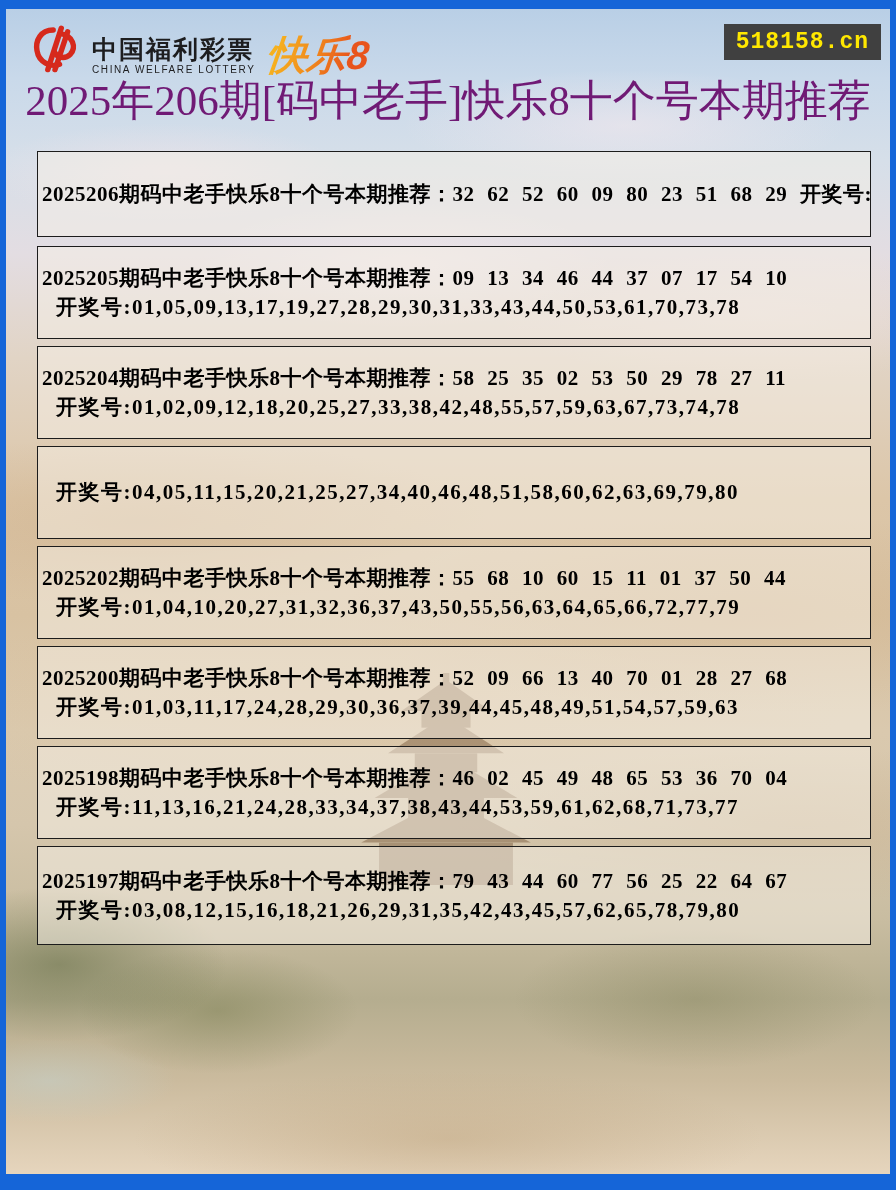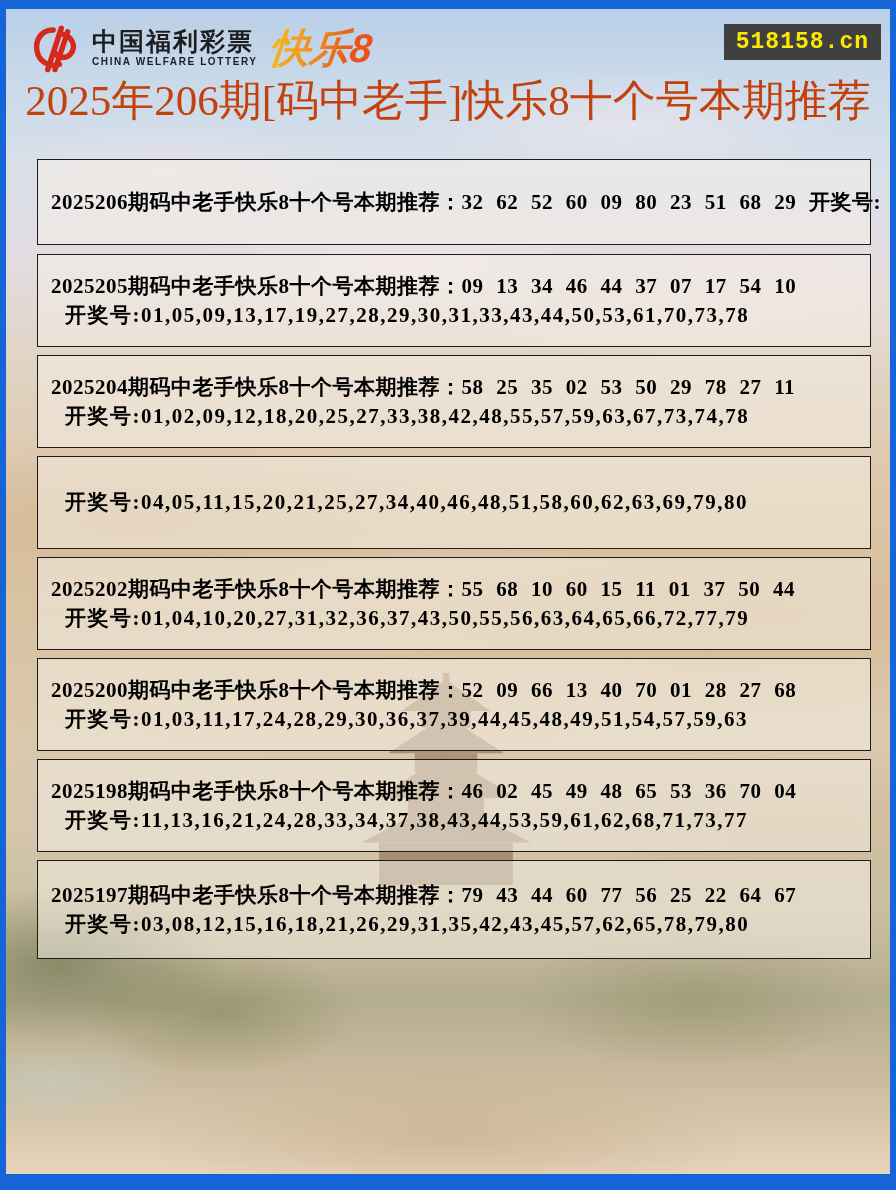--- a/index.html
+++ b/index.html
@@ -49,30 +49,30 @@
       radial-gradient(ellipse 200px 90px at 24% 86%, rgba(112,118,70,.42), transparent 70%),
       radial-gradient(ellipse 260px 100px at 78% 85%, rgba(118,120,78,.32), transparent 70%),
       radial-gradient(ellipse 180px 60px at 5% 92%, rgba(196,208,202,.55), transparent 70%),
       radial-gradient(ellipse 420px 90px at 50% 97%, rgba(186,158,118,.40), transparent 75%);
   }
   .pagoda{
     position:absolute;left:326px;top:664px;width:228px;height:212px;
     opacity:.48;
   }
   
-  .header{position:absolute;top:12px;left:22px;display:flex;align-items:center;gap:10px;}
+  .header{position:absolute;top:12px;left:22px;display:flex;align-items:flex-end;gap:10px;}
   .logo-mark{width:54px;height:54px;flex:0 0 auto;}
   .logo-text{display:flex;flex-direction:column;line-height:1;}
   .logo-cn{
     font-family:"Liberation Sans","DejaVu Sans",sans-serif;
     font-size:25px;font-weight:700;color:#1d1d1f;letter-spacing:2px;
   }
   .logo-en{
     font-family:"Liberation Sans","DejaVu Sans",sans-serif;
-    font-size:10px;font-weight:700;color:#1d1d1f;letter-spacing:1.6px;margin-top:3px;
+    font-size:10px;font-weight:400;color:#1d1d1f;letter-spacing:1.6px;margin-top:3px;
   }
   .brand{
     margin-left:2px;
     font-family:"Liberation Sans","DejaVu Sans",sans-serif;
     font-style:italic;font-weight:900;
     font-size:40px;line-height:1;
     background:linear-gradient(100deg,#f6b11f 10%,#f08a1d 45%,#e8541c 80%);
     -webkit-background-clip:text;background-clip:text;color:transparent;
     transform:skewX(-6deg);
     white-space:nowrap;
@@ -81,35 +81,34 @@
     position:absolute;top:15px;right:9px;
     background:#404040;color:#ffe800;
     font-family:"Liberation Mono","DejaVu Sans Mono",monospace;
     font-size:23px;font-weight:700;
     padding:5px 12px;letter-spacing:1px;
   }
   .page-title{
     position:absolute;top:68px;left:0;width:100%;
     text-align:center;
     font-size:43px;line-height:1.1;
-    color:#c2410c;
+    color:#701a75;
     letter-spacing:0px;
     white-space:nowrap;
   }
   
   .entries{position:absolute;top:142px;left:31px;width:834px;}
   .entry-box{
     box-sizing:border-box;
     border:1px solid #1c1c1c;
     background:rgba(246,240,230,.52);
     height:93px;
     margin-bottom:7px;
     display:flex;flex-direction:column;justify-content:center;
-    padding:0 13px;
-    margin-top:8px;
+    padding:0 4px;
   }
   .entry-box.first{height:86px;margin-bottom:9px;}
   .entry-box.last{height:99px;margin-bottom:0;}
   .line{
     color:#000;font-weight:700;font-size:21px;line-height:29px;
     white-space:nowrap;
   }
   .line-recommend{letter-spacing:.5px;word-spacing:7px;}
   .line-draw{letter-spacing:1.5px;padding-left:14px;}
   .line:empty{display:none;}

